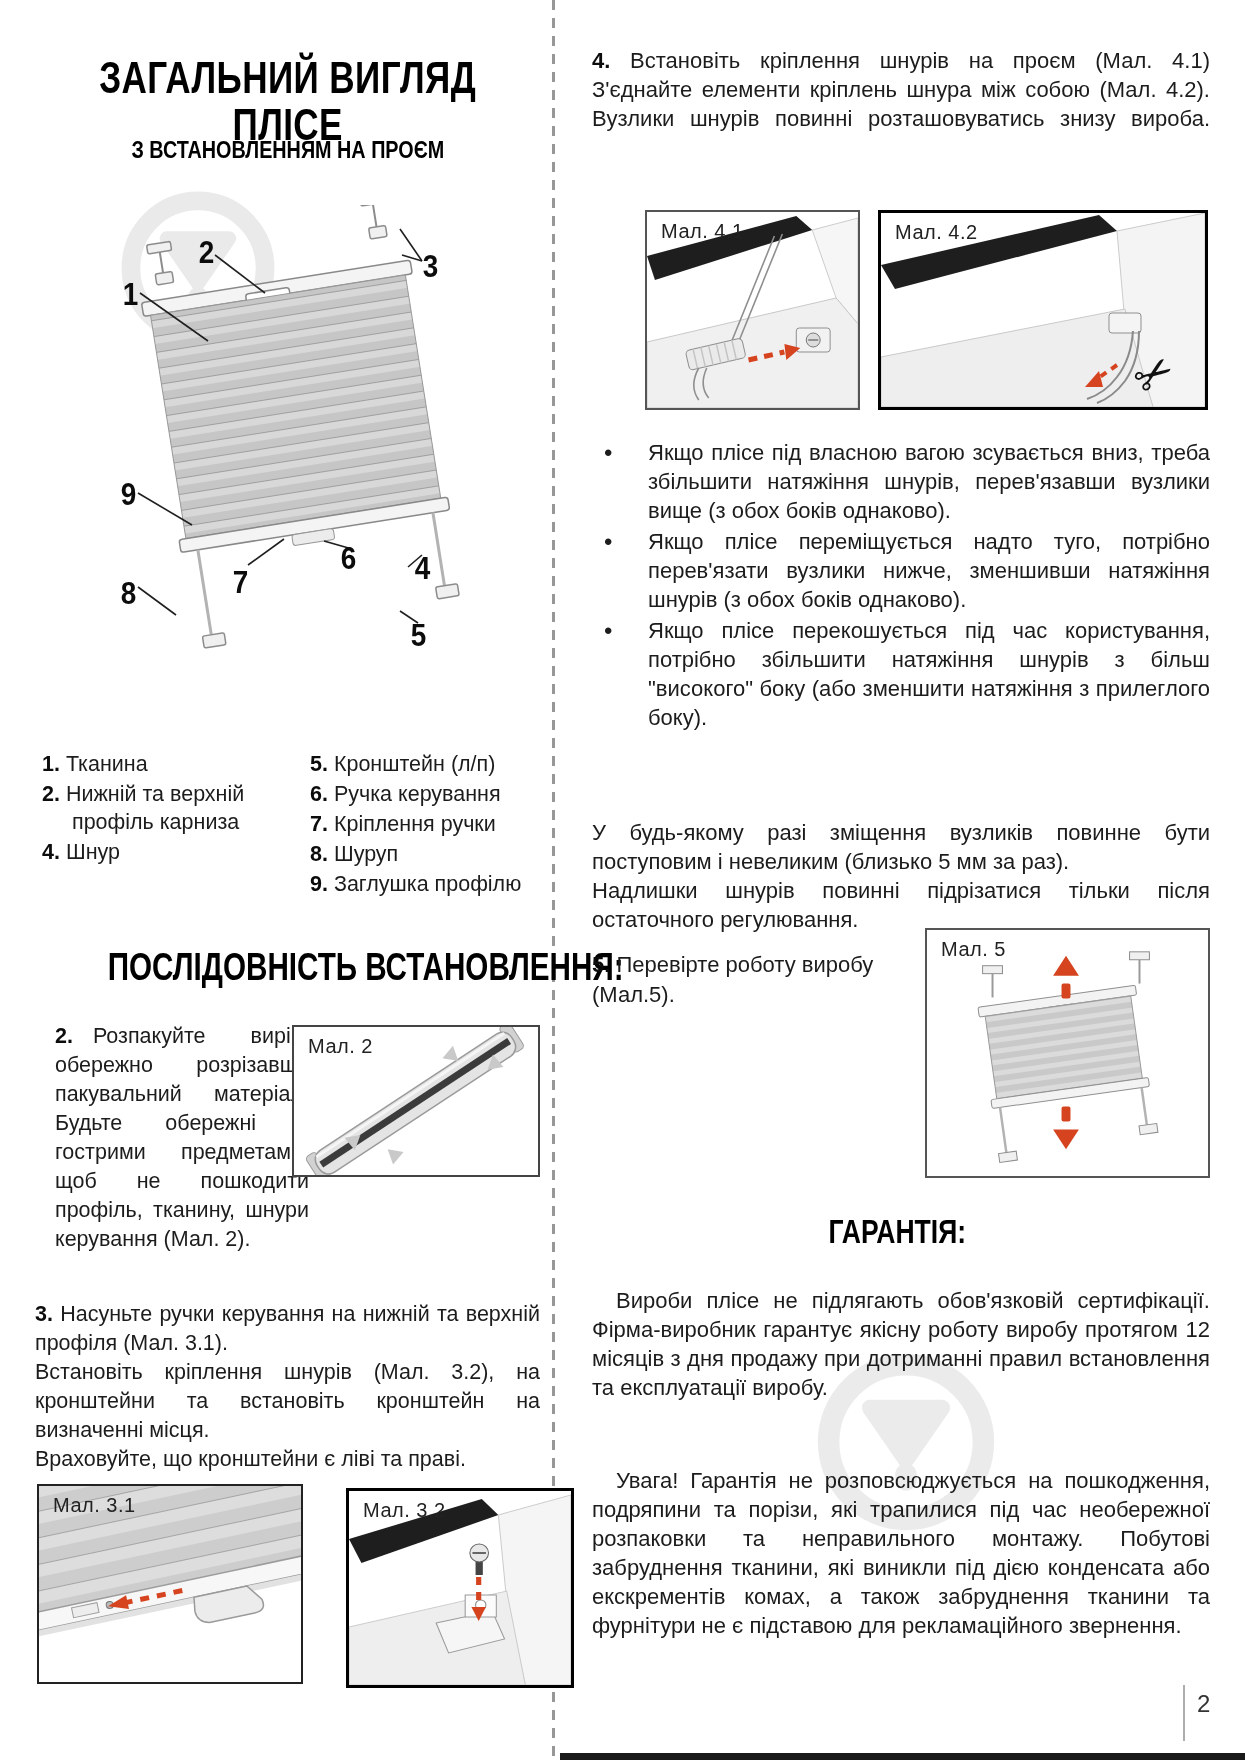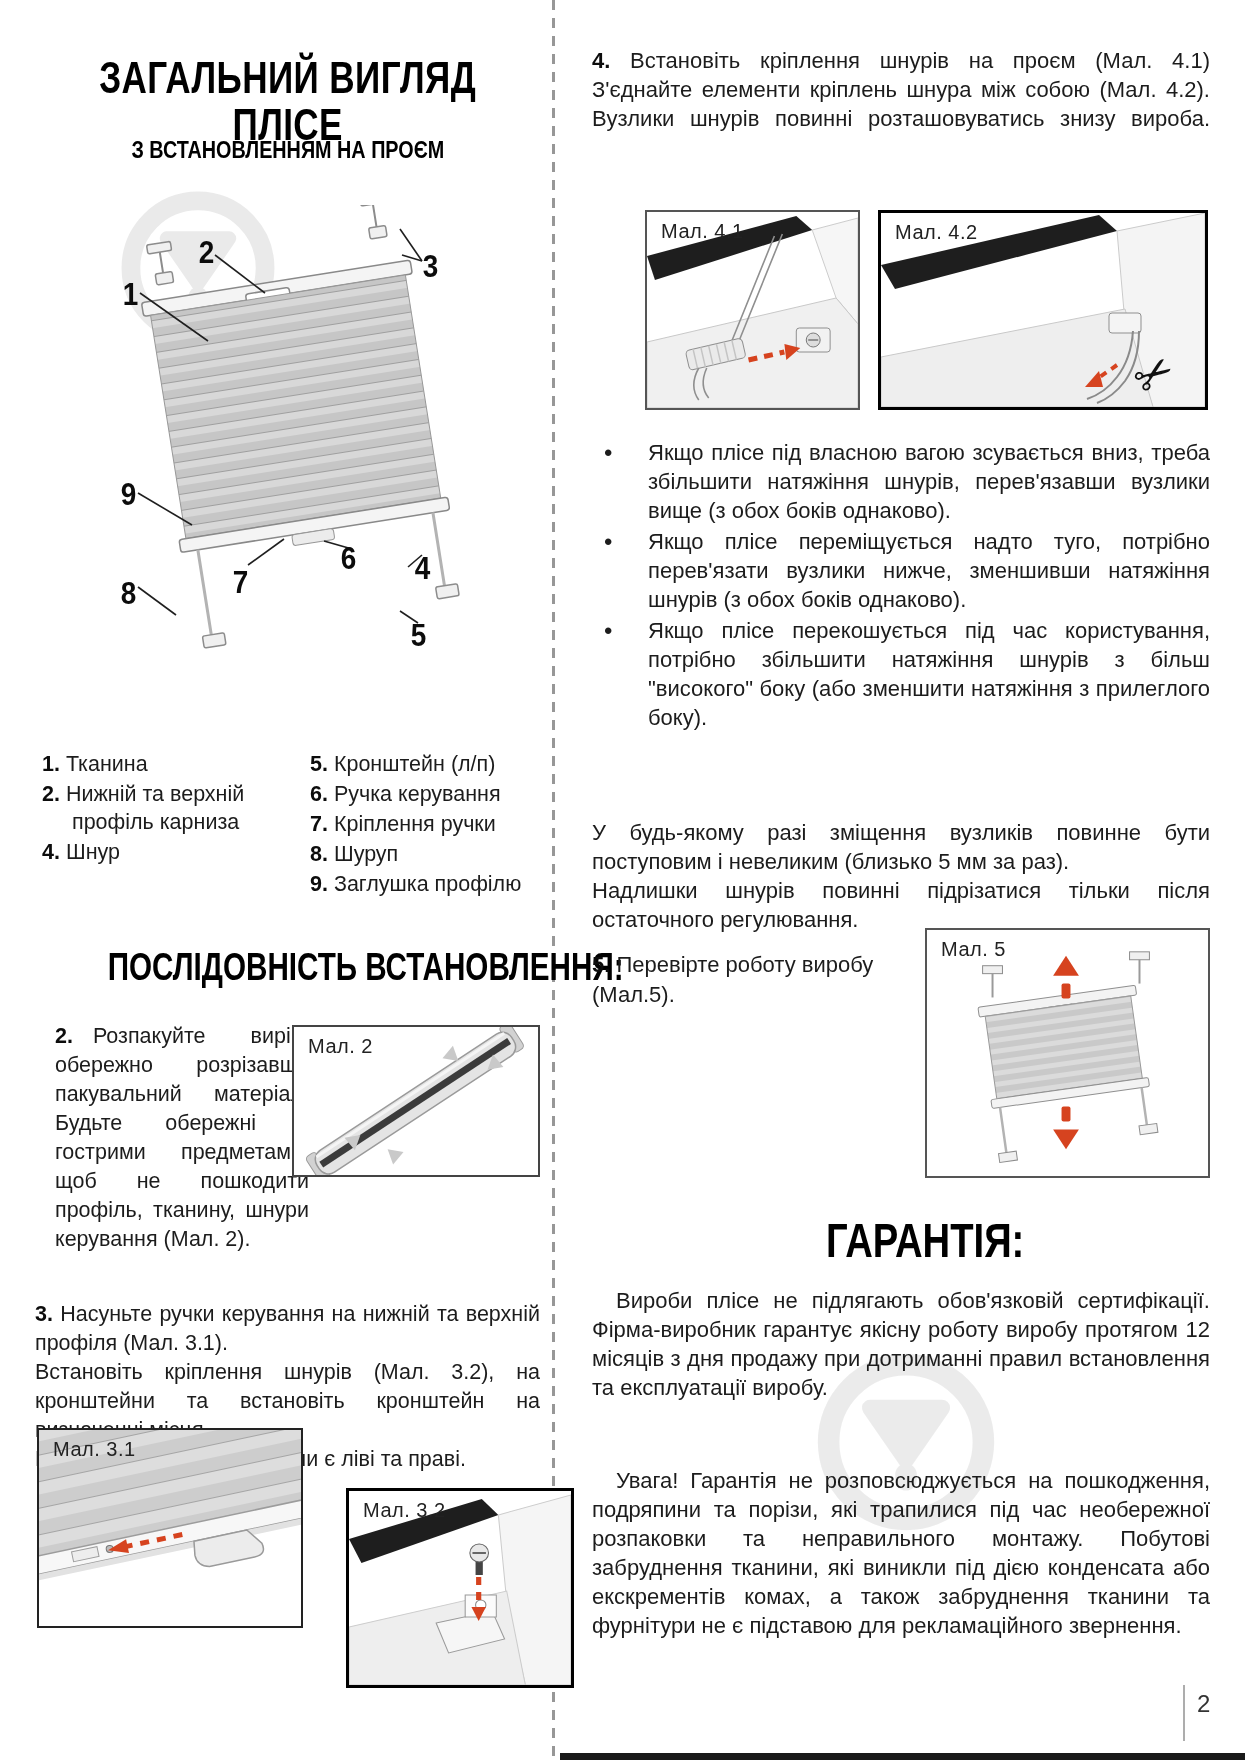--- a/index.html
+++ b/index.html
@@ -26,28 +26,28 @@
   .li{padding-left:30px;text-indent:-30px;margin-bottom:2px;}
   .seqhead{left:35px;top:946px;width:505px;font-size:38px;}
   .step2{left:35px;top:1022px;width:254px;margin-left:20px;}
   .step3{left:35px;top:1300px;width:505px;}
   .step4{left:592px;top:46px;width:618px;text-align-last:justify;}
   .bullets{left:592px;top:438px;width:618px;}
   .bullet{position:relative;padding-left:56px;margin-bottom:2px;}
   .bullet::before{content:"\2022";position:absolute;left:12px;top:0;font-size:24px;}
   .notes{left:592px;top:818px;width:618px;}
   .step5{left:592px;top:950px;width:320px;font-size:22px;line-height:30px;}
-  .warrhead{left:616px;top:1212px;width:618px;font-size:49px;}
+  .warrhead{left:588px;top:1212px;width:618px;font-size:34px;}
   .warr{left:592px;top:1286px;width:618px;text-indent:24px;}
   .warr2{top:1466px;}
   .figbox{position:absolute;background:#fff;box-sizing:border-box;}
   .figbox svg{width:100%;height:100%;display:block;}
   .figlabel{position:absolute;top:8px;left:14px;font-size:20px;color:#222;letter-spacing:.5px;}
   .fig2box{left:292px;top:1025px;width:248px;height:152px;border:2px solid #444;}
-  .fig31box{left:37px;top:1428px;width:266px;height:200px;border:2.5px solid #222;}
+  .fig31box{left:37px;top:1484px;width:266px;height:200px;border:2.5px solid #222;}
   .fig32box{left:320px;top:1488px;width:228px;height:200px;border:3px solid #000;margin-left:26px;}
   .fig41box{left:645px;top:210px;width:215px;height:200px;border:2px solid #555;}
   .fig42box{left:878px;top:210px;width:330px;height:200px;border:3px solid #000;}
   .fig5box{left:925px;top:928px;width:285px;height:250px;border:2px solid #555;}
   .divider{position:absolute;left:552px;top:0;width:3px;height:100%;
            background:repeating-linear-gradient(to bottom,#979797 0 10px,transparent 10px 18px);}
   .wm{position:absolute;opacity:.55;}
   .wm1{left:120px;top:190px;width:156px;height:156px;}
   .wm2{left:816px;top:1352px;width:180px;height:180px;opacity:.5;}
   .pagenum-line{position:absolute;left:1183px;top:1685px;width:2px;height:56px;background:#adadad;}

